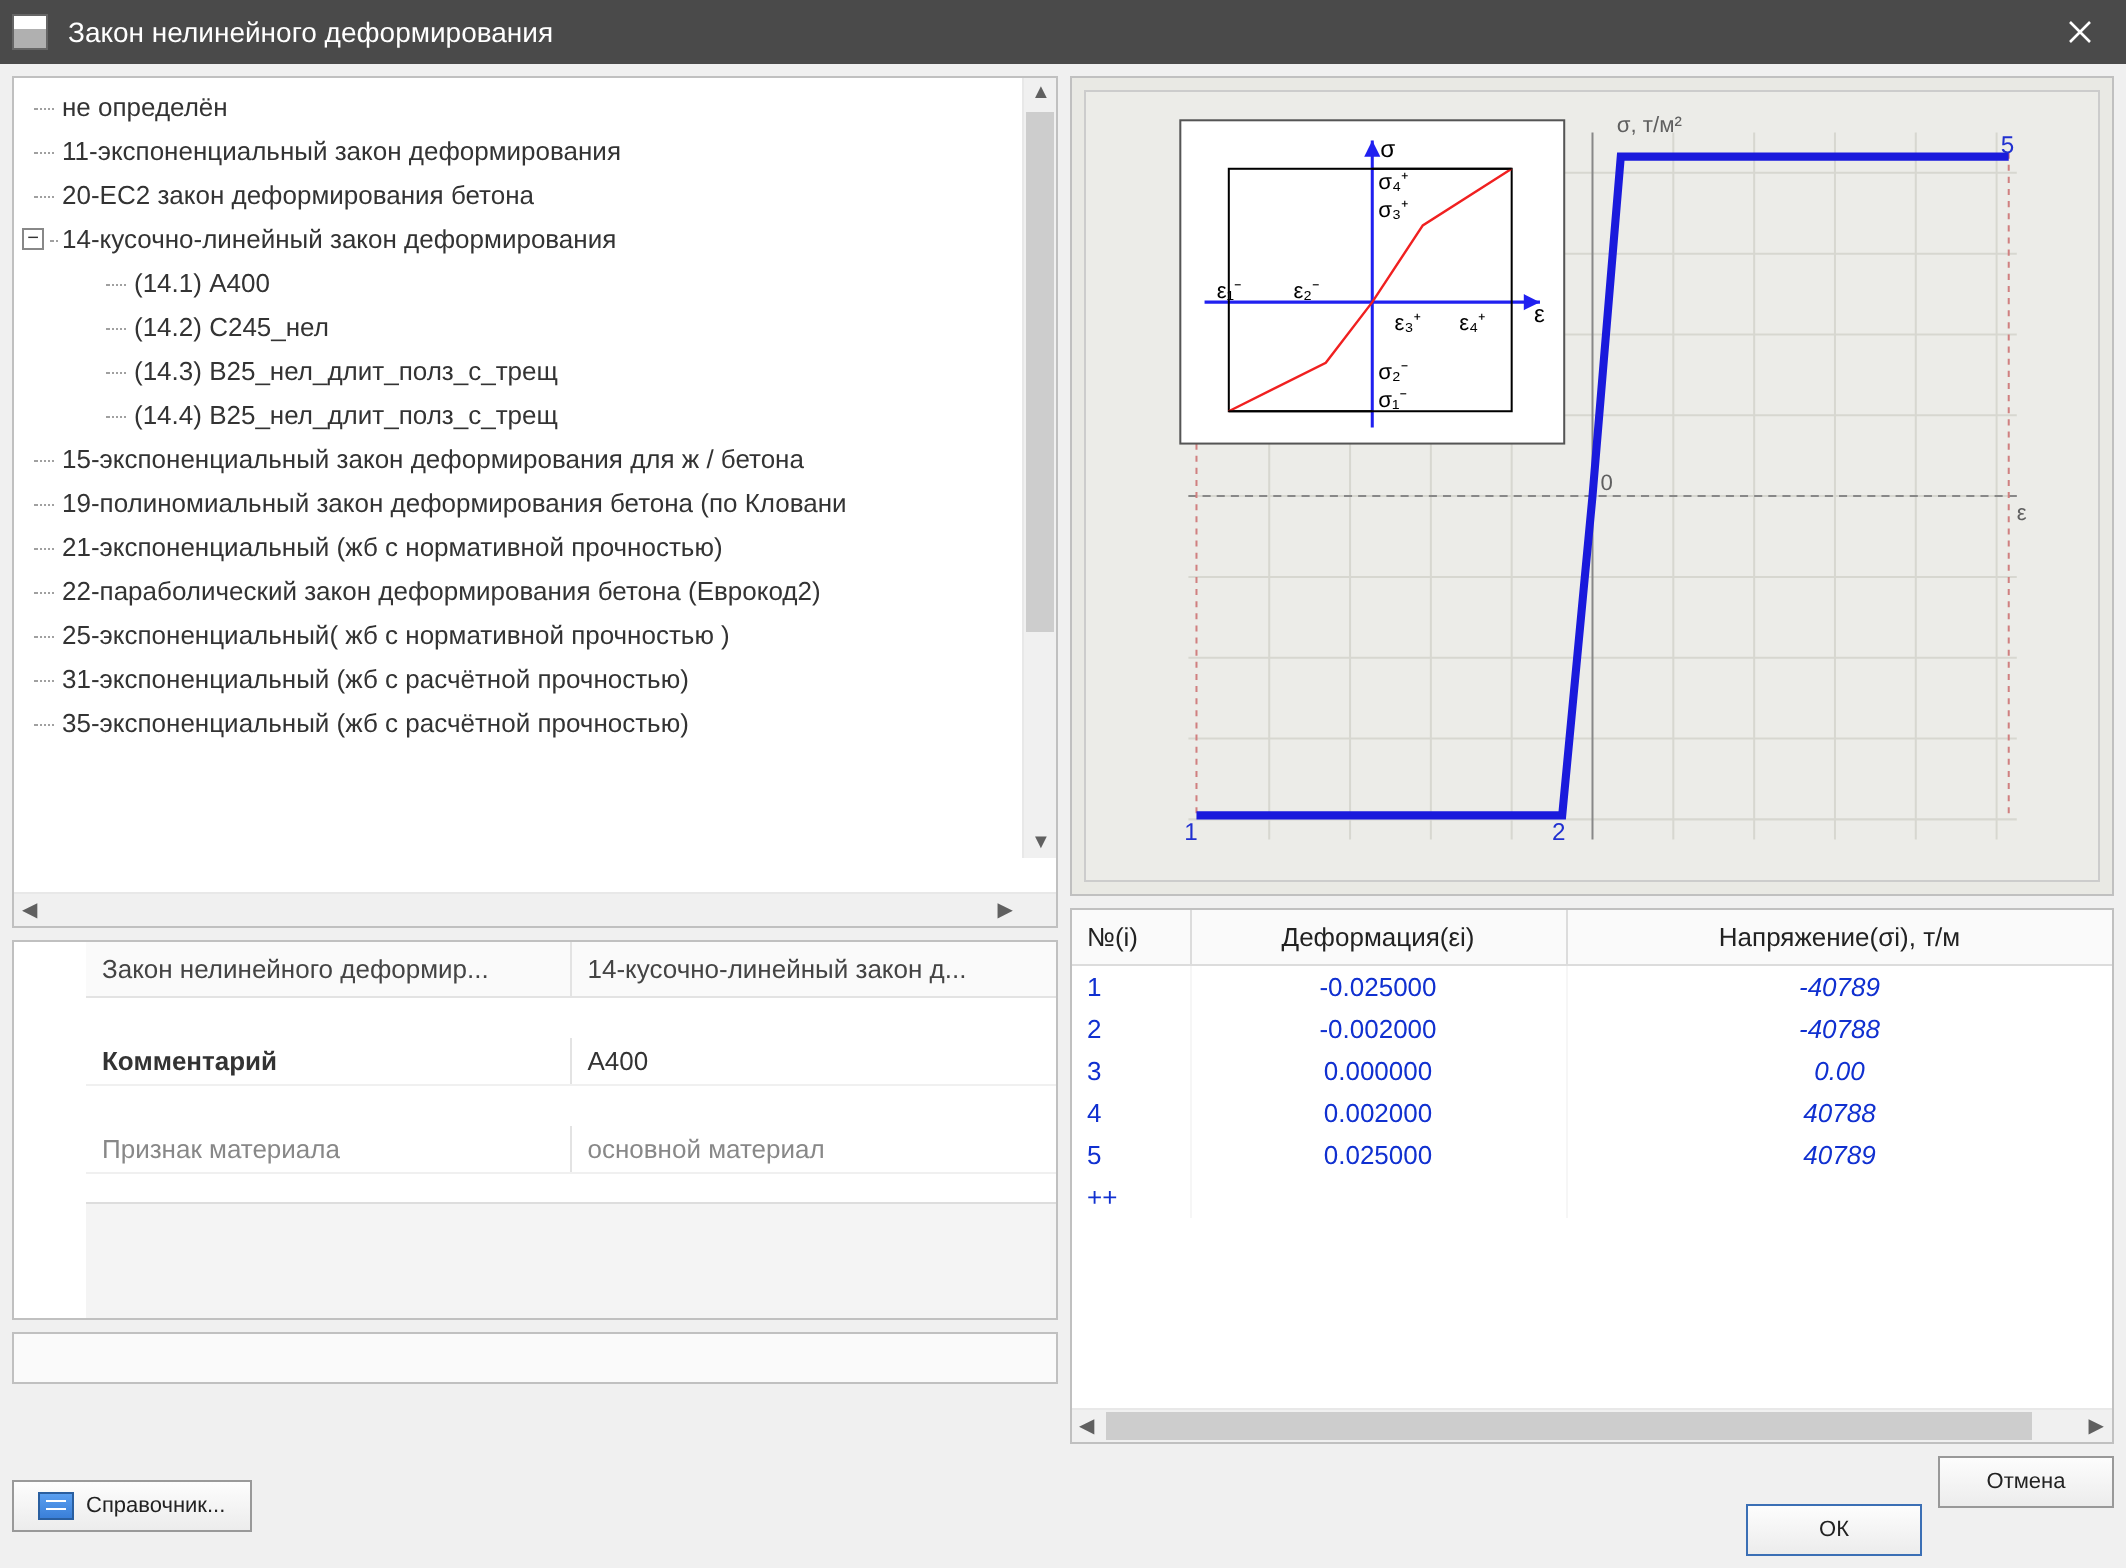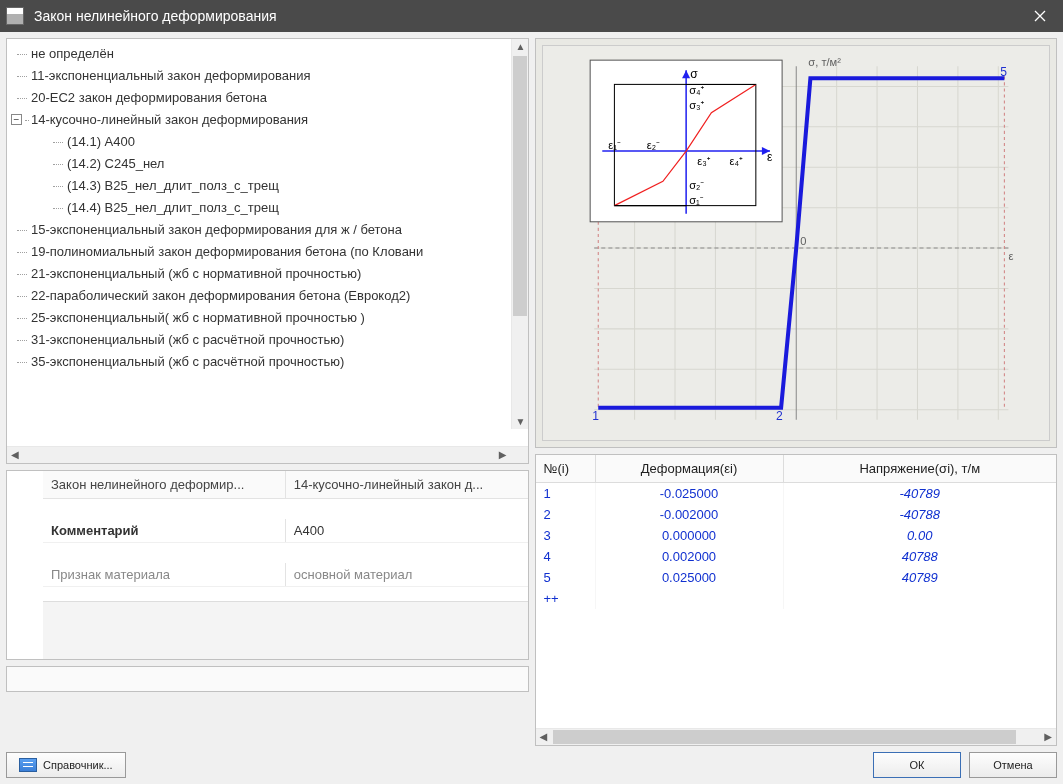--- a/index.html
+++ b/index.html
@@ -191,21 +191,21 @@
     padding-top:6px;
   }
   .btn {
     min-width:88px; height:26px;
     background:linear-gradient(#fdfdfd,#ececec);
     border:1px solid #999;
     padding:0 12px;
     display:inline-flex; align-items:center; justify-content:center; gap:6px;
     font-size:11px; color:#222;
   }
-  .btn.primary{border:1px solid #3b6fb5;}
+  .btn.primary{border:1px solid #3b6fb5;margin-top:24px;}
   .btn-group{display:flex;gap:8px;}
   .ref-icon{
     width:18px;height:14px;
     background:linear-gradient(#5a9ff0,#3a7fd8);
     border:1px solid #2a5fa0;
     position:relative;
   }
   .ref-icon::before,.ref-icon::after{content:"";position:absolute;background:#fff;}
   .ref-icon::before{left:3px;right:3px;top:3px;height:1px;}
   .ref-icon::after{left:3px;right:3px;top:7px;height:1px;}

